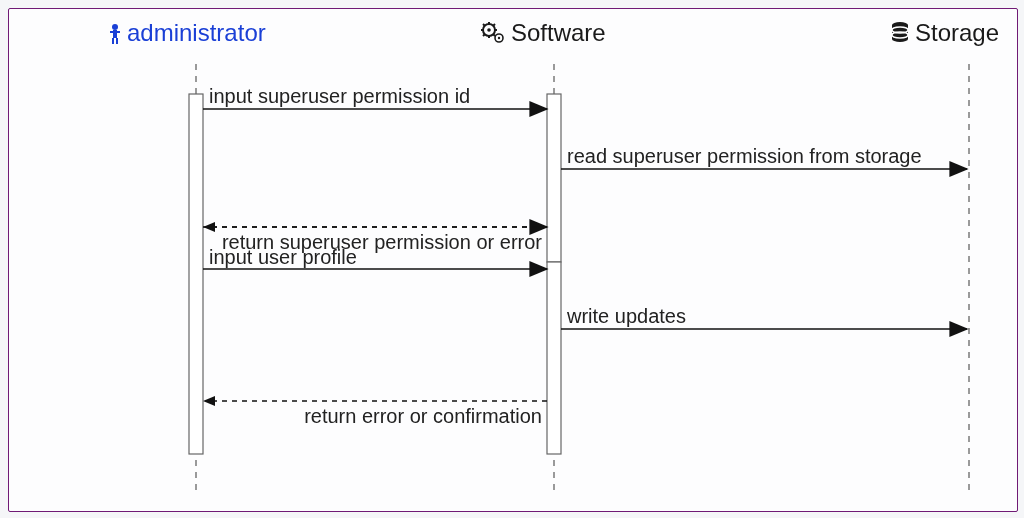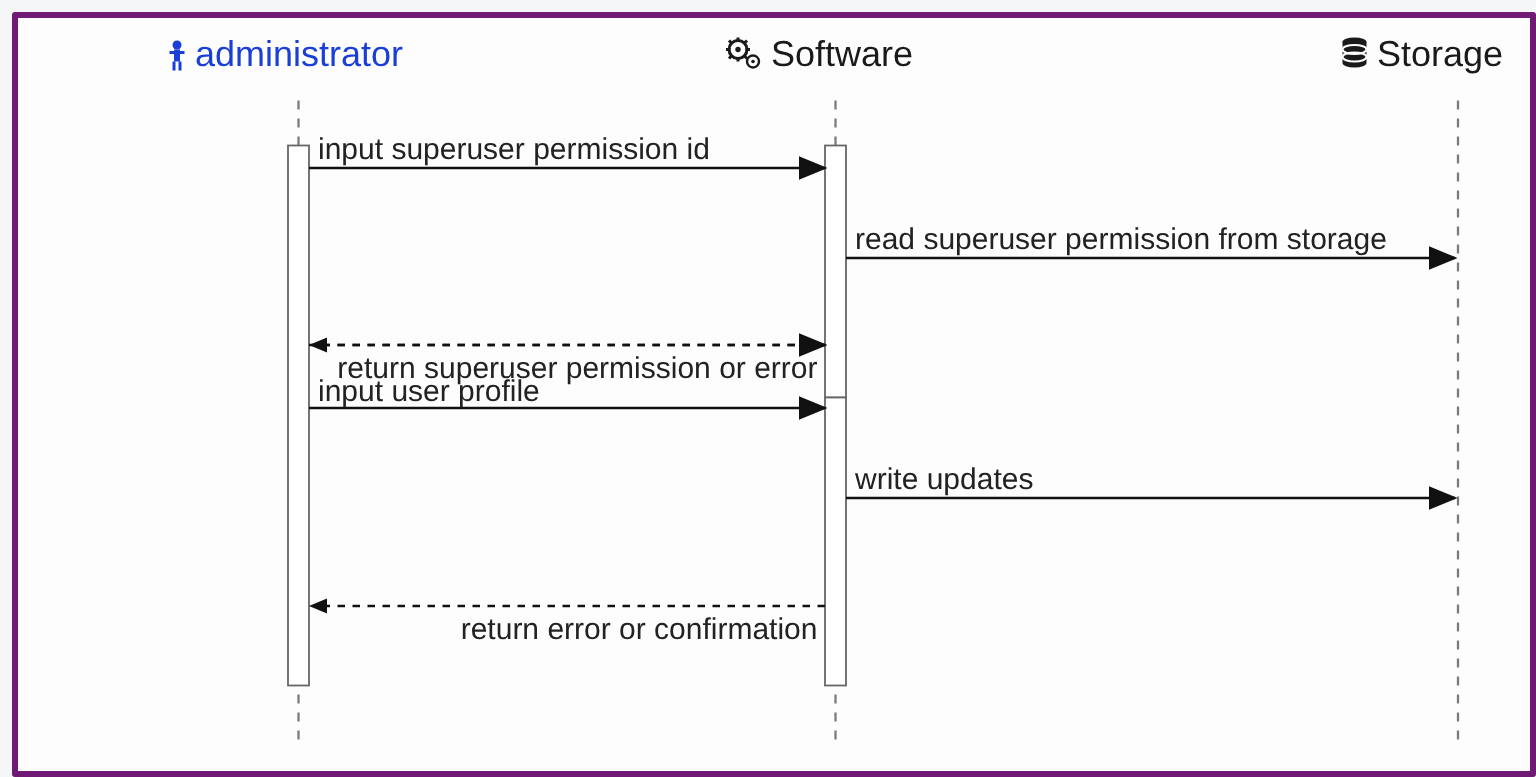--- a/index.html
+++ b/index.html
@@ -10,21 +10,21 @@
     background: #f5f6f8;
     font-family: Arial, Helvetica, sans-serif;
   }
   .frame {
     position: absolute;
     left: 8px;
     top: 8px;
     width: 1008px;
     height: 502px;
     background: #fdfdfe;
-    border: 4px solid #701a75;
+    border: 1px solid #701a75;
     border-radius: 2px;
   }
   svg { display: block; }
   .participant-label {
     font-size: 24px;
     font-family: Arial, Helvetica, sans-serif;
   }
   .msg-label {
     font-size: 20px;
     font-family: Arial, Helvetica, sans-serif;

